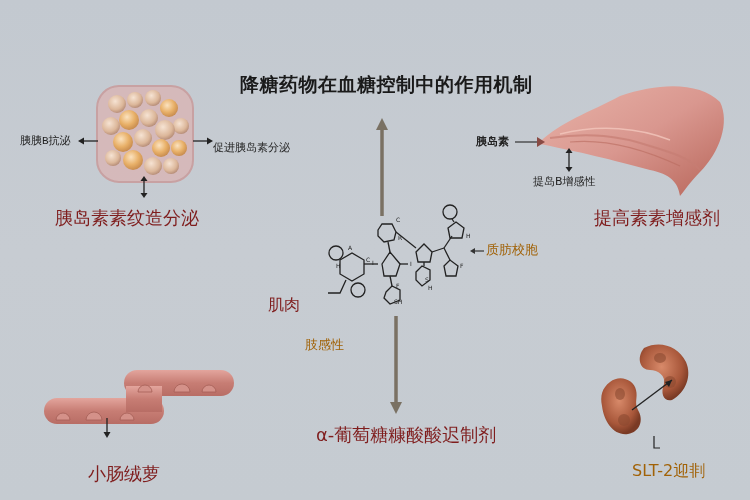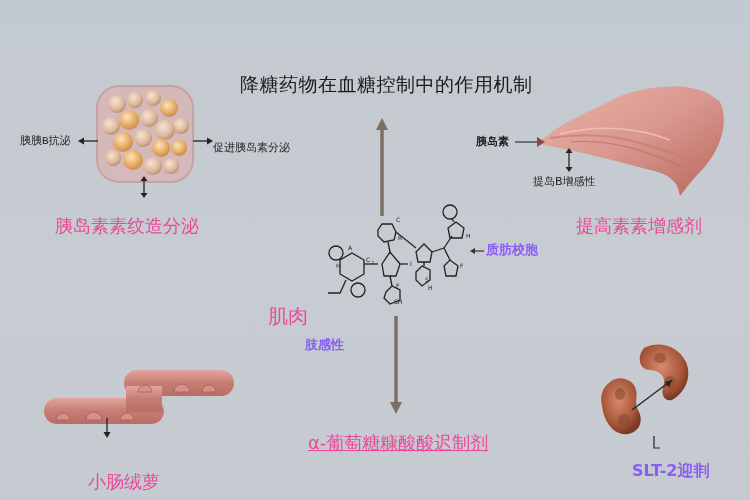--- a/index.html
+++ b/index.html
@@ -3,24 +3,24 @@
 <meta charset="utf-8">
 <style>
   html, body { margin:0; padding:0; }
   body {
     width:750px; height:500px; overflow:hidden; position:relative;
     background: linear-gradient(180deg, #c3c9d0 0%, #c7ccd2 50%, #c5cbd1 100%);
     font-family: "DejaVu Sans", "Liberation Sans", sans-serif;
     color:#1e1e1e;
   }
   .abs { position:absolute; }
-  .title { left:240px; top:72px; font-size:19px; letter-spacing:0.5px; color:#1a1a1a; white-space:nowrap; }
+  .title { left:240px; top:72px; font-size:19px; letter-spacing:0.5px; color:#1a1a1a; white-space:nowrap;font-weight:bold; }
   .lbl-sm { font-size:11px; color:#222; white-space:nowrap; }
-  .lbl-md { font-size:13px; color:#8b5cf6; white-space:nowrap;font-weight:bold; }
-  .lbl-lg { font-size:18px; color:#ec4899; white-space:nowrap;margin-top:8px; }
+  .lbl-md { font-size:13px; color:#a16207; white-space:nowrap; }
+  .lbl-lg { font-size:18px; color:#7f1d1d; white-space:nowrap; }
   svg { position:absolute; overflow:visible; }
 </style>
 </head>
 <body>
 
 <div class="abs title">降糖药物在血糖控制中的作用机制</div>
 
 <svg style="left:376px;top:118px;" width="12" height="100">
   <line x1="6" y1="10" x2="6" y2="98" stroke="#7a7163" stroke-width="3.5"></line>
   <polygon points="0,12 6,0 12,12" fill="#7a7163"></polygon>
@@ -101,21 +101,21 @@
 <svg style="left:515px;top:136px;" width="30" height="12">
   <line x1="0" y1="6" x2="22" y2="6" stroke="#333" stroke-width="1.2"></line>
   <polygon points="22,1 30,6 22,11" fill="#8a4b44"></polygon>
 </svg>
 <svg style="left:564px;top:148px;" width="10" height="24">
   <line x1="5" y1="3" x2="5" y2="21" stroke="#222" stroke-width="1.3"></line>
   <polygon points="5,0 1.5,5 8.5,5" fill="#222"></polygon>
   <polygon points="5,24 1.5,19 8.5,19" fill="#222"></polygon>
 </svg>
 <div class="abs lbl-sm" style="left:533px;top:174px;text-align:center;">提岛B增感性</div>
-<div class="abs lbl-lg" style="left:576px;top:206px;">提高素素增感剂</div>
+<div class="abs lbl-lg" style="left:594px;top:206px;">提高素素增感剂</div>
 
 <svg style="left:310px;top:200px;" width="170" height="110" fill="none" stroke="#222" stroke-width="1.3">
 
   <polygon points="30,60 42,53 54,60 54,74 42,81 30,74"></polygon>
   <circle cx="26" cy="53" r="7"></circle>
   <circle cx="48" cy="90" r="7"></circle>
   <line x1="54" y1="64" x2="68" y2="64"></line>
   <polyline points="36,80 30,93 18,93"></polyline>
 
   <polygon points="72,64 80,52 90,64 86,76 74,76"></polygon>
@@ -150,21 +150,21 @@
     <text x="86" y="88">F</text>
     <text x="62" y="65">I</text>
     <text x="100" y="66">I</text>
   </g>
 </svg>
 <svg style="left:470px;top:247px;" width="14" height="8">
   <line x1="2" y1="4" x2="14" y2="4" stroke="#333" stroke-width="1.2"></line>
   <polygon points="0,4 5,1 5,7" fill="#333"></polygon>
 </svg>
 <div class="abs lbl-md" style="left:486px;top:241px;">质肪校胞</div>
-<div class="abs lbl-lg" style="left:268px;top:295px;font-size:20px;">肌肉</div>
+<div class="abs lbl-lg" style="left:268px;top:295px;font-size:16px;">肌肉</div>
 <div class="abs lbl-md" style="left:305px;top:318px;margin-top:18px;">肢感性</div>
 
 <svg style="left:42px;top:368px;" width="195" height="70">
   <defs>
     <linearGradient id="gint" x1="0" y1="0" x2="0" y2="1">
       <stop offset="0%" stop-color="#e3a59d"></stop>
       <stop offset="50%" stop-color="#c77d74"></stop>
       <stop offset="100%" stop-color="#b86d65"></stop>
     </linearGradient>
   </defs>
@@ -179,21 +179,21 @@
     <path d="M44,52 a8,8 0 0 1 16,0 z"></path>
     <path d="M78,52 a7,7 0 0 1 14,0 z"></path>
   </g>
 </svg>
 <svg style="left:102px;top:418px;" width="10" height="20">
   <line x1="5" y1="0" x2="5" y2="16" stroke="#222" stroke-width="1.3"></line>
   <polygon points="5,20 1.5,14 8.5,14" fill="#222"></polygon>
 </svg>
 <div class="abs lbl-lg" style="left:88px;top:462px;text-align:right;">小肠绒萝</div>
 
-<div class="abs lbl-lg" style="left:308px;top:423px;text-decoration:underline;">α-葡萄糖糠酸酸迟制剂</div>
+<div class="abs lbl-lg" style="left:316px;top:423px;">α-葡萄糖糠酸酸迟制剂</div>
 
 <svg style="left:600px;top:340px;" width="100" height="100">
   <defs>
     <radialGradient id="gkid" cx="45%" cy="40%" r="60%">
       <stop offset="0%" stop-color="#d88a6a"></stop>
       <stop offset="70%" stop-color="#a8573a"></stop>
       <stop offset="100%" stop-color="#7a3a24"></stop>
     </radialGradient>
   </defs>
   <path d="M28,8 C44,0 62,6 70,22 C76,36 70,52 56,60 C48,62 44,54 48,44 C50,36 42,30 34,30 C24,30 20,18 28,8 Z" fill="url(#gkid)" transform="translate(16,0)"></path>

